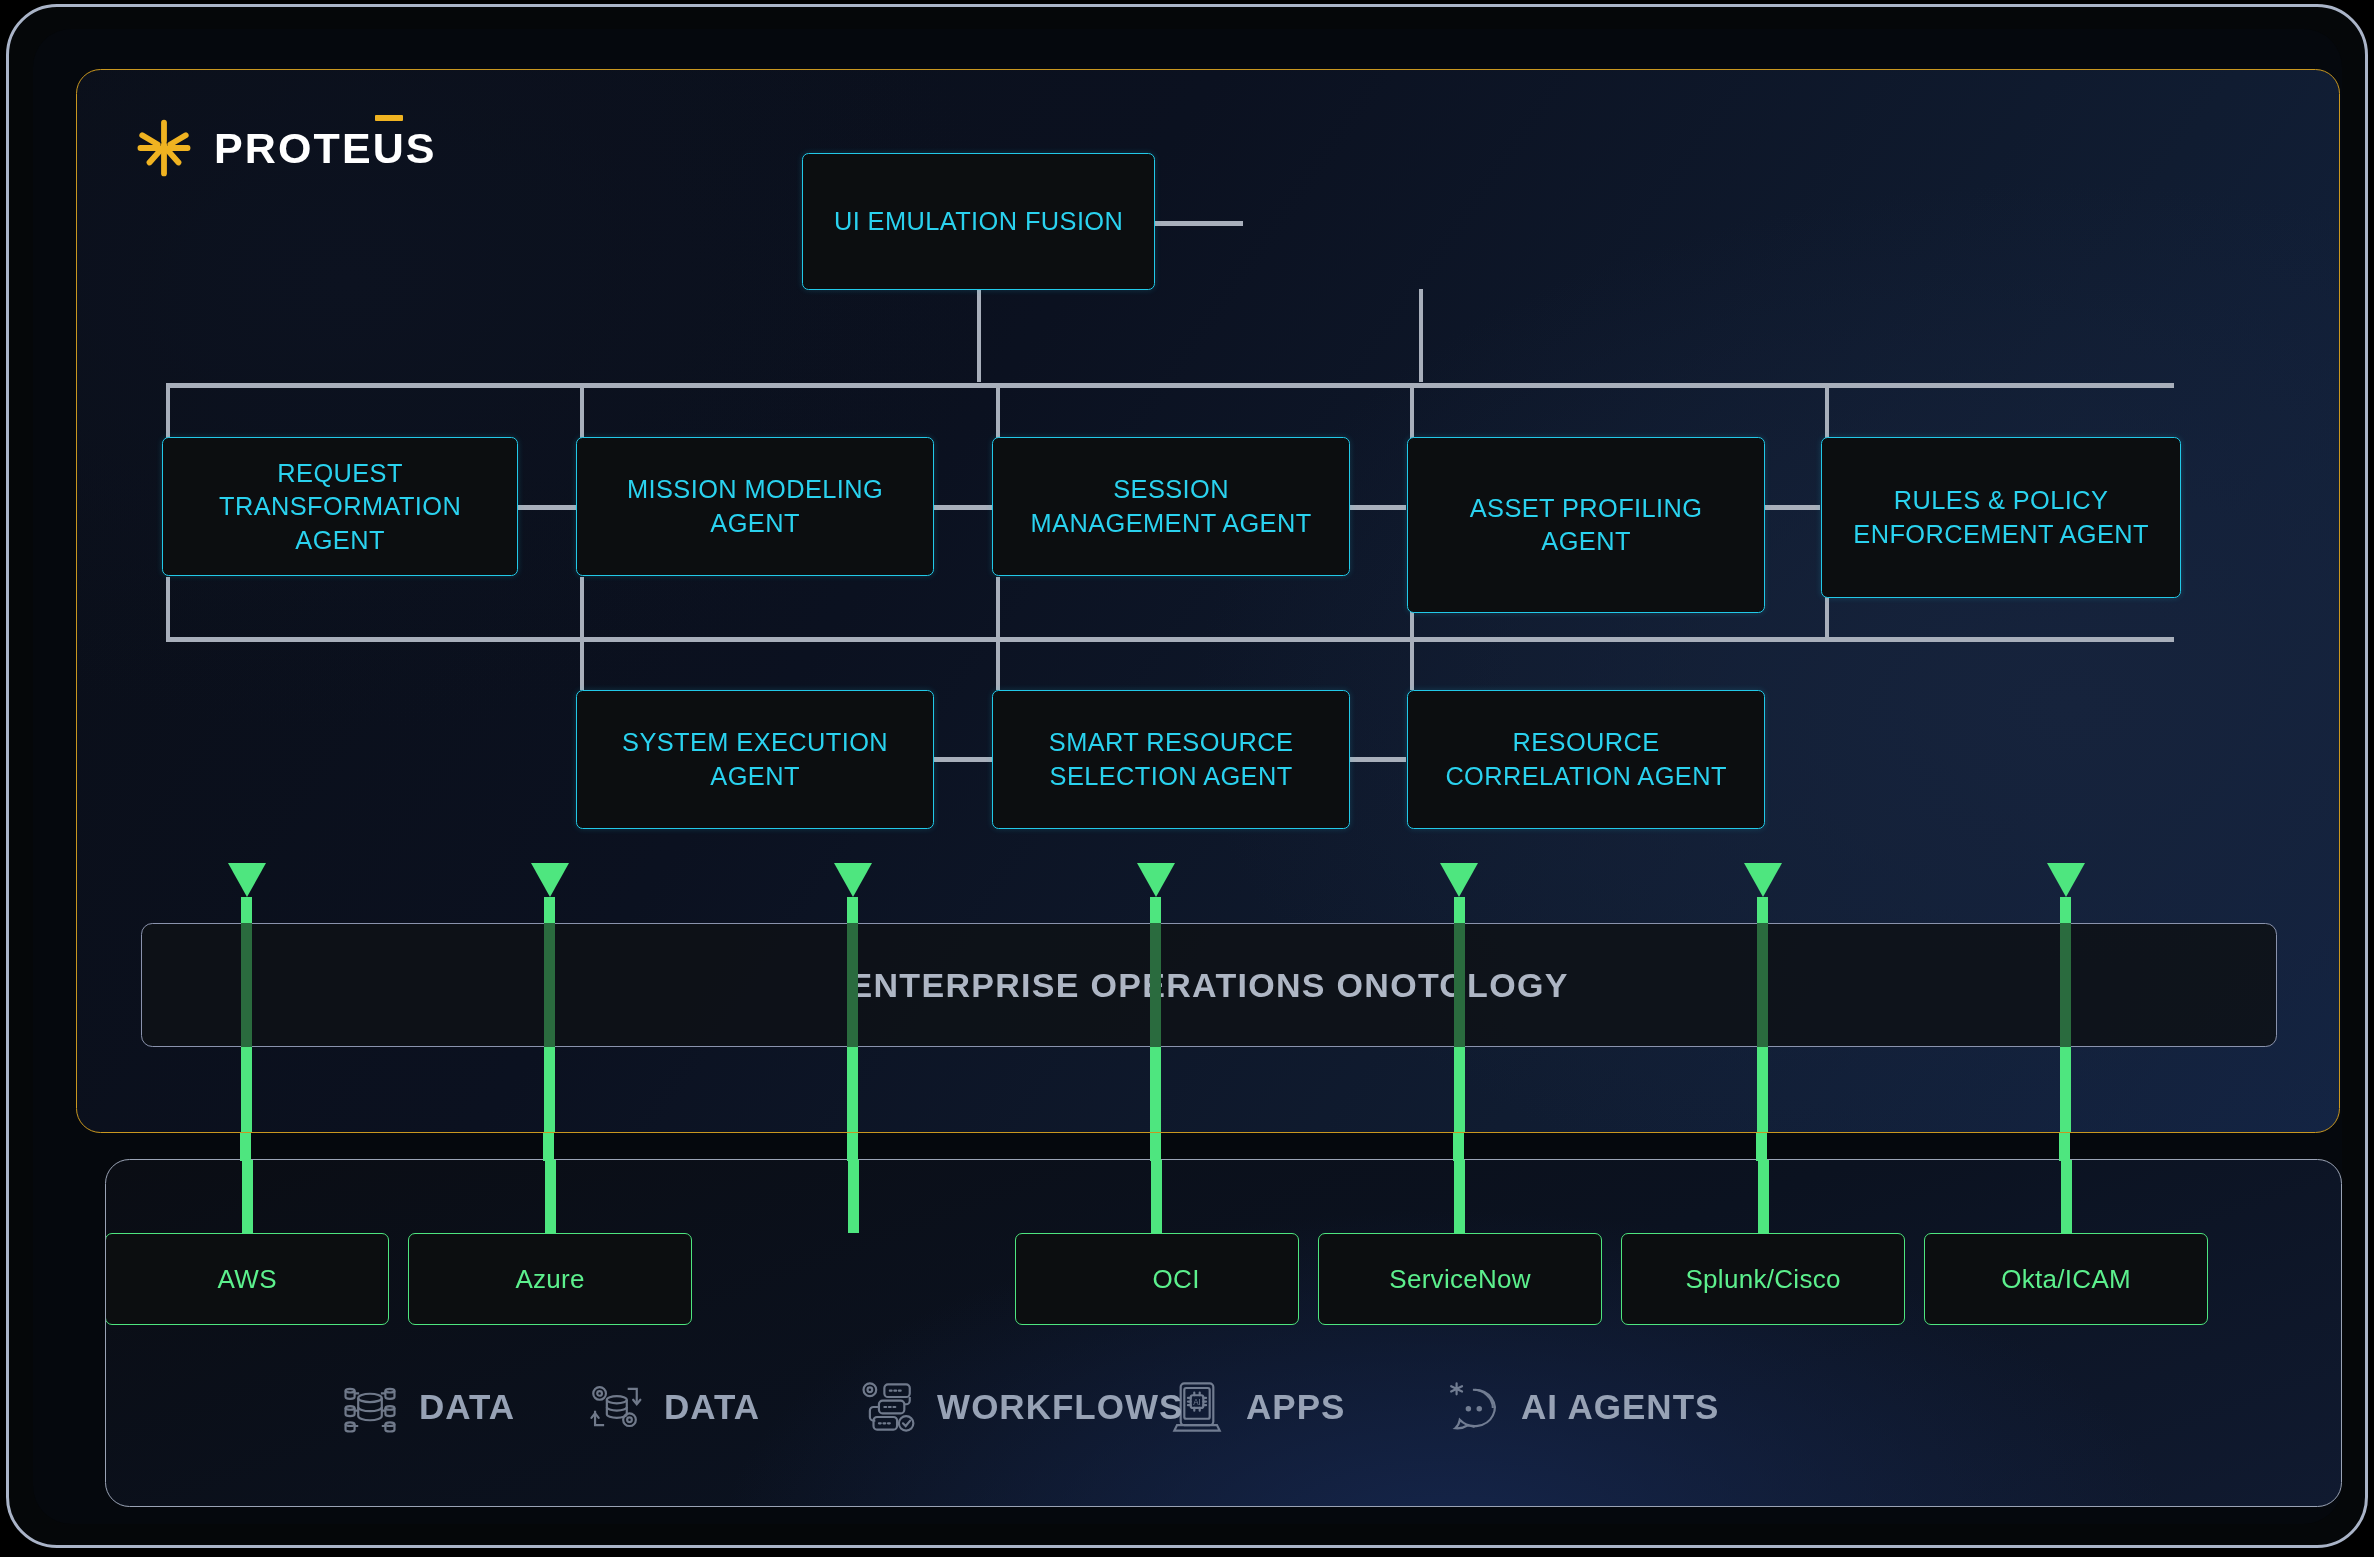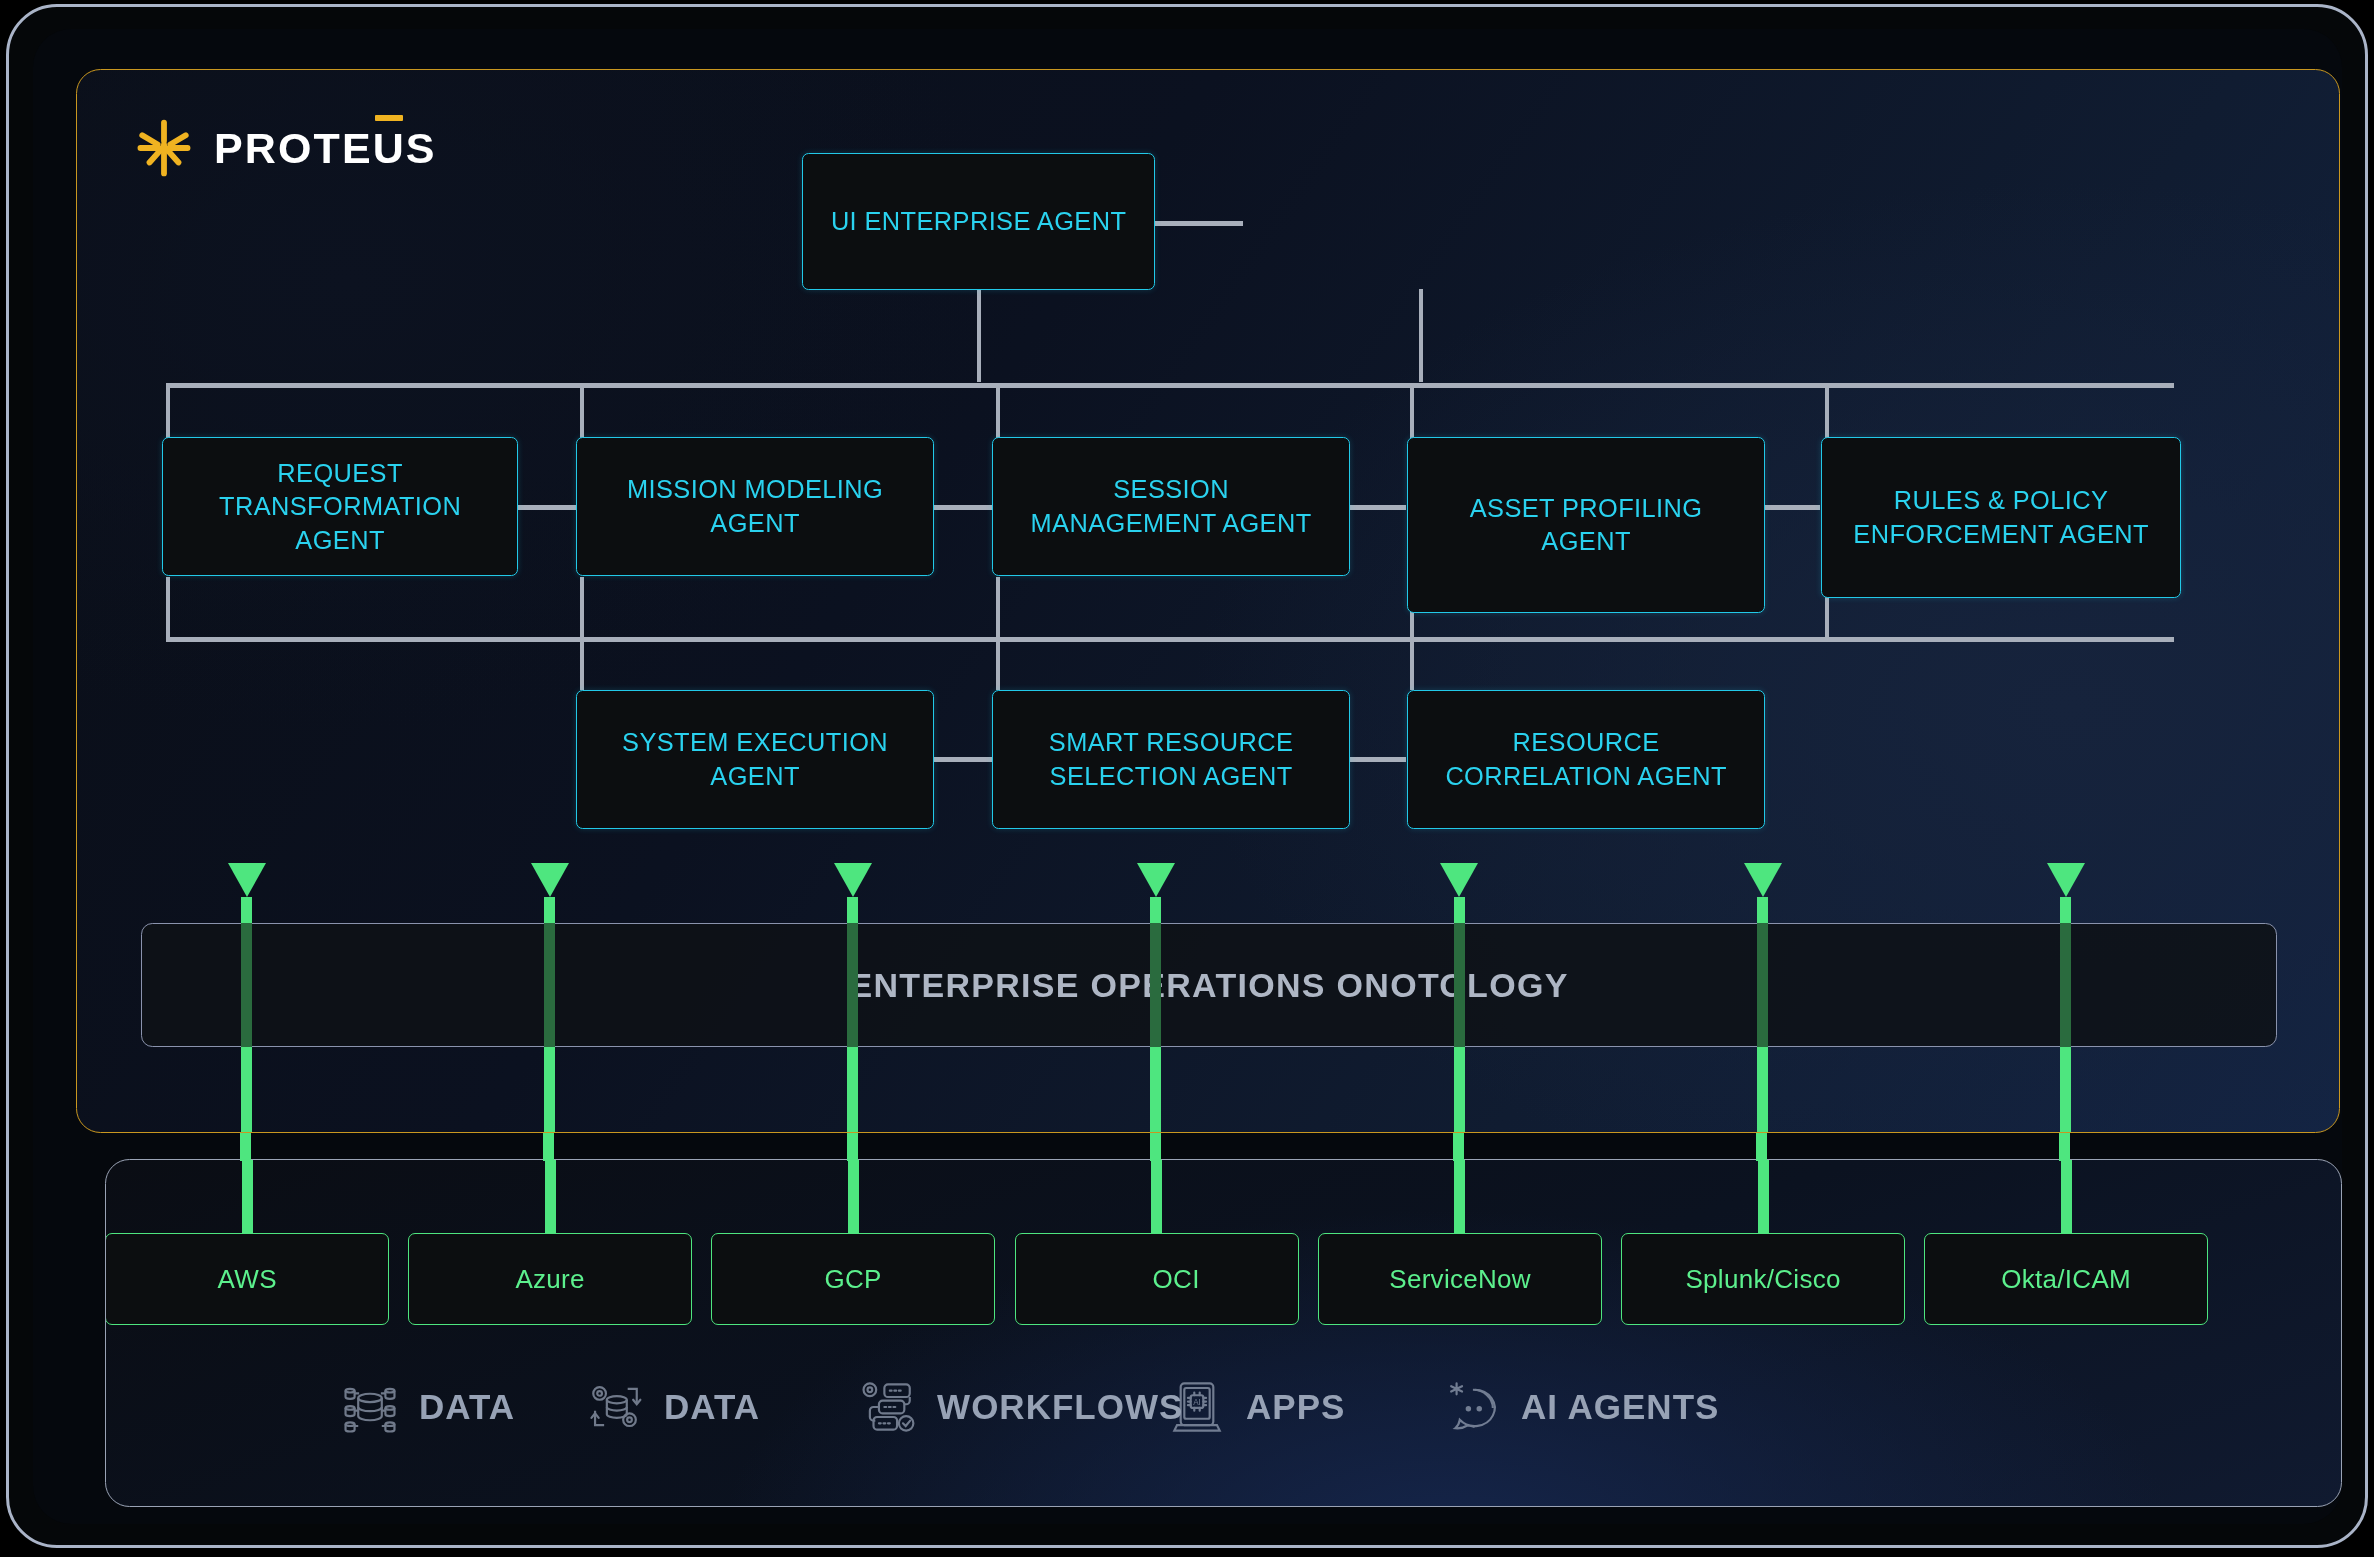--- a/index.html
+++ b/index.html
@@ -221,21 +221,21 @@
           <div class="conn v" style="left: 89px; top: 507px; height: 60px;"></div>
           <div class="conn v" style="left: 503px; top: 507px; height: 60px;"></div>
           <div class="conn v" style="left: 919px; top: 507px; height: 60px;"></div>
           <div class="conn v" style="left: 1333px; top: 507px; height: 60px;"></div>
           <div class="conn v" style="left: 1748px; top: 507px; height: 60px;"></div>
           <div class="conn v" style="left: 503px; top: 567px; height: 53px;"></div>
           <div class="conn v" style="left: 919px; top: 567px; height: 53px;"></div>
           <div class="conn v" style="left: 1333px; top: 567px; height: 53px;"></div>
           <div class="conn h" style="left: 857px; top: 687px; width: 58px;"></div>
           <div class="conn h" style="left: 1273px; top: 687px; width: 56px;"></div>
-          <div class="agent-node" style="left: 725px; top: 83px; width: 353px; height: 137px;">UI ENTERPRISE AGENT</div>
+          <div class="agent-node" style="left: 725px; top: 83px; width: 353px; height: 137px;">UI EMULATION FUSION</div>
           <div class="agent-node" style="left: 85px; top: 367px; width: 356px; height: 139px;">REQUEST<br>TRANSFORMATION<br>AGENT</div>
           <div class="agent-node" style="left: 499px; top: 367px; width: 358px; height: 139px;">MISSION MODELING<br>AGENT</div>
           <div class="agent-node" style="left: 915px; top: 367px; width: 358px; height: 139px;">SESSION<br>MANAGEMENT AGENT</div>
           <div class="agent-node" style="left: 1330px; top: 367px; width: 358px; height: 176px;">ASSET PROFILING<br>AGENT</div>
           <div class="agent-node" style="left: 1744px; top: 367px; width: 360px; height: 161px;">RULES &amp; POLICY<br>ENFORCEMENT AGENT</div>
           <div class="agent-node" style="left: 499px; top: 620px; width: 358px; height: 139px;">SYSTEM EXECUTION<br>AGENT</div>
           <div class="agent-node" style="left: 915px; top: 620px; width: 358px; height: 139px;">SMART RESOURCE<br>SELECTION AGENT</div>
           <div class="agent-node" style="left: 1330px; top: 620px; width: 358px; height: 139px;">RESOURCE<br>CORRELATION AGENT</div>
           <div class="flow-head" style="left: 151px; top: 793px; transform: rotate(180deg);"></div>
           <div class="flow-stem" style="left: 164px; top: 827px; height: 26px; z-index: 2;"></div>
@@ -272,21 +272,20 @@
       </div>
     </div>
 
     <div id="bottom-panel">
 
     <div style="position: absolute; left: 136px; top: 0px; width: 11.3px; height: 73px; background: rgb(78, 230, 127); z-index: 2;"></div>
         <div class="platform-chip" style="left: -0.9px; width: 284px;">AWS</div>
         <div style="position: absolute; left: 439px; top: 0px; width: 11.3px; height: 73px; background: rgb(78, 230, 127); z-index: 2;"></div>
         <div class="platform-chip" style="left: 302px; width: 284px;">Azure</div>
         <div style="position: absolute; left: 742px; top: 0px; width: 11.3px; height: 73px; background: rgb(78, 230, 127); z-index: 2;"></div>
-        <div class="platform-chip" style="left: 605px; width: 284px;">GCP</div>
         <div style="position: absolute; left: 1045px; top: 0px; width: 11.3px; height: 73px; background: rgb(78, 230, 127); z-index: 2;"></div>
         <div class="platform-chip" style="left: 909px; width: 284px; padding-left: 38px;">OCI</div>
         <div style="position: absolute; left: 1348px; top: 0px; width: 11.3px; height: 73px; background: rgb(78, 230, 127); z-index: 2;"></div>
         <div class="platform-chip" style="left: 1212px; width: 284px;">ServiceNow</div>
         <div style="position: absolute; left: 1652px; top: 0px; width: 11.3px; height: 73px; background: rgb(78, 230, 127); z-index: 2;"></div>
         <div class="platform-chip" style="left: 1515px; width: 284px;">Splunk/Cisco</div>
         <div style="position: absolute; left: 1955px; top: 0px; width: 11.3px; height: 73px; background: rgb(78, 230, 127); z-index: 2;"></div>
         <div class="platform-chip" style="left: 1818px; width: 284px;">Okta/ICAM</div>
         <div class="cat-item" style="left: 235px;">
           <svg class="cat-icon" viewBox="0 0 64 64">

